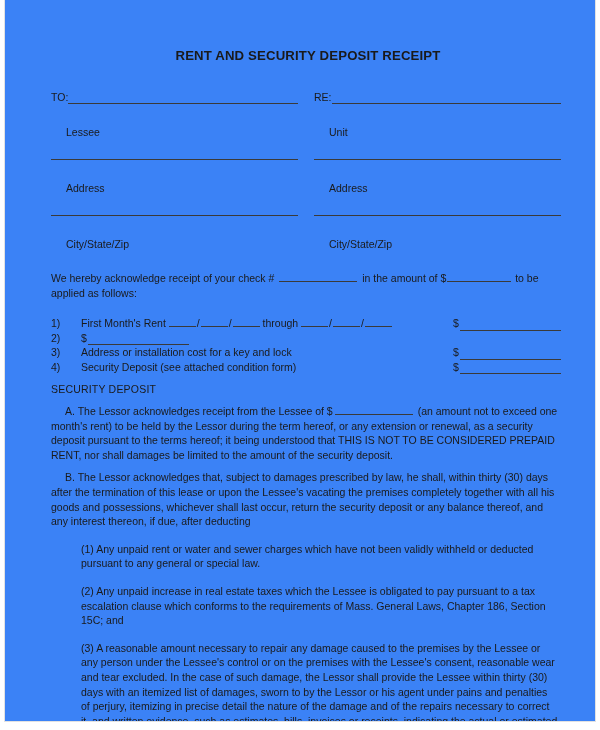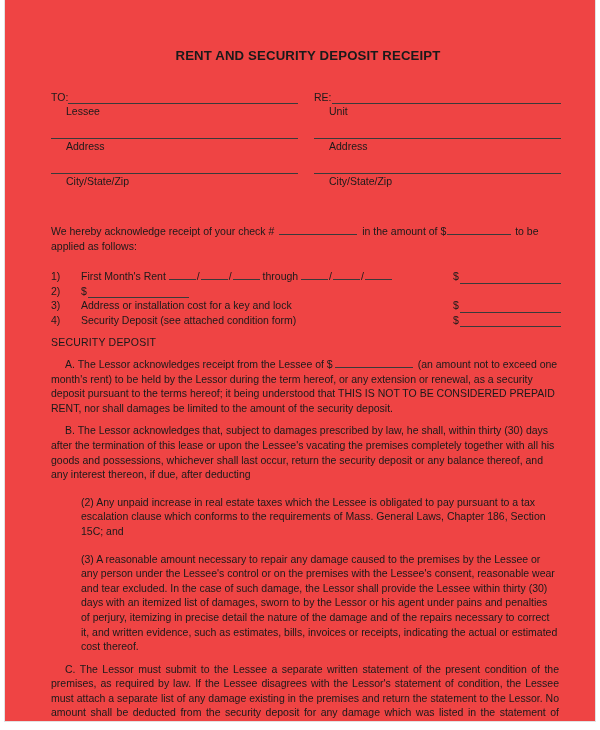--- a/index.html
+++ b/index.html
@@ -14,21 +14,21 @@
     font-family: "Liberation Sans", sans-serif;
     color: #1a1a1a;
   }
 
   .page {
     position: absolute;
     left: 4px;
     top: 0px;
     width: 592px;
     height: 722px;
-    background: #ef4444;
+    background: #3b82f6;
     border: 1px solid #e2e2e2;
     border-top: none;
     box-sizing: border-box;
     overflow: hidden;
   }
 
   .content {
     position: absolute;
     left: 46px;
     top: 0;
@@ -66,26 +66,27 @@
   .rule {
     flex: 1 1 auto;
     border-bottom: 1px solid #3a3a3a;
     height: 11px;
   }
   .field-caption {
     font-size: 10.5px;
     line-height: 13px;
     padding-left: 15px;
     padding-top: 1px;
+    margin-top: 21px;
   }
   .field-gap { height: 9px; }
 
   
   .ack {
-    margin-top: 36px;
+    margin-top: 20px;
     font-size: 10.5px;
     line-height: 14.5px;
     width: 508px;
   }
   .blank-lg { display: inline-block; width: 78px; border-bottom: 1px solid #3a3a3a; height: 10px; margin: 0 2px;}
   .blank-md { display: inline-block; width: 64px; border-bottom: 1px solid #3a3a3a; height: 10px; margin: 0 1px;}
 
   
   .items {
     margin-top: 16px;
@@ -236,19 +237,20 @@
 
     <div class="sec-head">SECURITY DEPOSIT</div>
 
     <div class="para indent-first">
       <span>A. The Lessor acknowledges receipt from the Lessee of $</span><span class="blank-lg"></span>
       <span>(an amount not to exceed one month's rent) to be held by the Lessor during the term hereof, or any extension or renewal, as a security deposit pursuant to the terms hereof; it being understood that THIS IS NOT TO BE CONSIDERED PREPAID RENT, nor shall damages be limited to the amount of the security deposit.</span>
     </div>
 
     <div class="para indent-first">B. The Lessor acknowledges that, subject to damages prescribed by law, he shall, within thirty (30) days after the termination of this lease or upon the Lessee's vacating the premises completely together with all his goods and possessions, whichever shall last occur, return the security deposit or any balance thereof, and any interest thereon, if due, after deducting</div>
 
+    <div class="para sub">(1) Any unpaid rent or water and sewer charges which have not been validly withheld or deducted pursuant to any general or special law.</div>
     <div class="para sub">(2) Any unpaid increase in real estate taxes which the Lessee is obligated to pay pursuant to a tax escalation clause which conforms to the requirements of Mass. General Laws, Chapter 186, Section 15C; and</div>
     <div class="para sub">(3) A reasonable amount necessary to repair any damage caused to the premises by the Lessee or any person under the Lessee's control or on the premises with the Lessee's consent, reasonable wear and tear excluded.  In the case of such damage, the Lessor shall provide the Lessee within thirty (30) days with an itemized list of damages, sworn to by the Lessor or his agent under pains and penalties of perjury, itemizing in precise detail the nature of the damage and of the repairs necessary to correct it, and written evidence, such as estimates, bills, invoices or receipts, indicating the actual or estimated cost thereof.</div>
 
     <div class="para indent-first justify-full">C. The Lessor must submit to the Lessee a separate written statement of the present condition of the premises, as required by law. If the Lessee disagrees with the Lessor's statement of condition, the Lessee must attach a separate list of any damage existing in the premises and return the statement to the Lessor. No amount shall be deducted from the security deposit for any damage which was listed in the statement of condition or in any separate list submitted by the Lessee and approved by the Lessor or the Lessor's agent, unless the Lessor subsequently repaired or caused to be repaired said damage and can prove that the renewed damage was unrelated to the prior damage and was caused by the Lessee or by any person under the Lessee's control or on the premises with the Lessee's consent.</div>
 
   </div>
 </div>
 
 </body></html>

